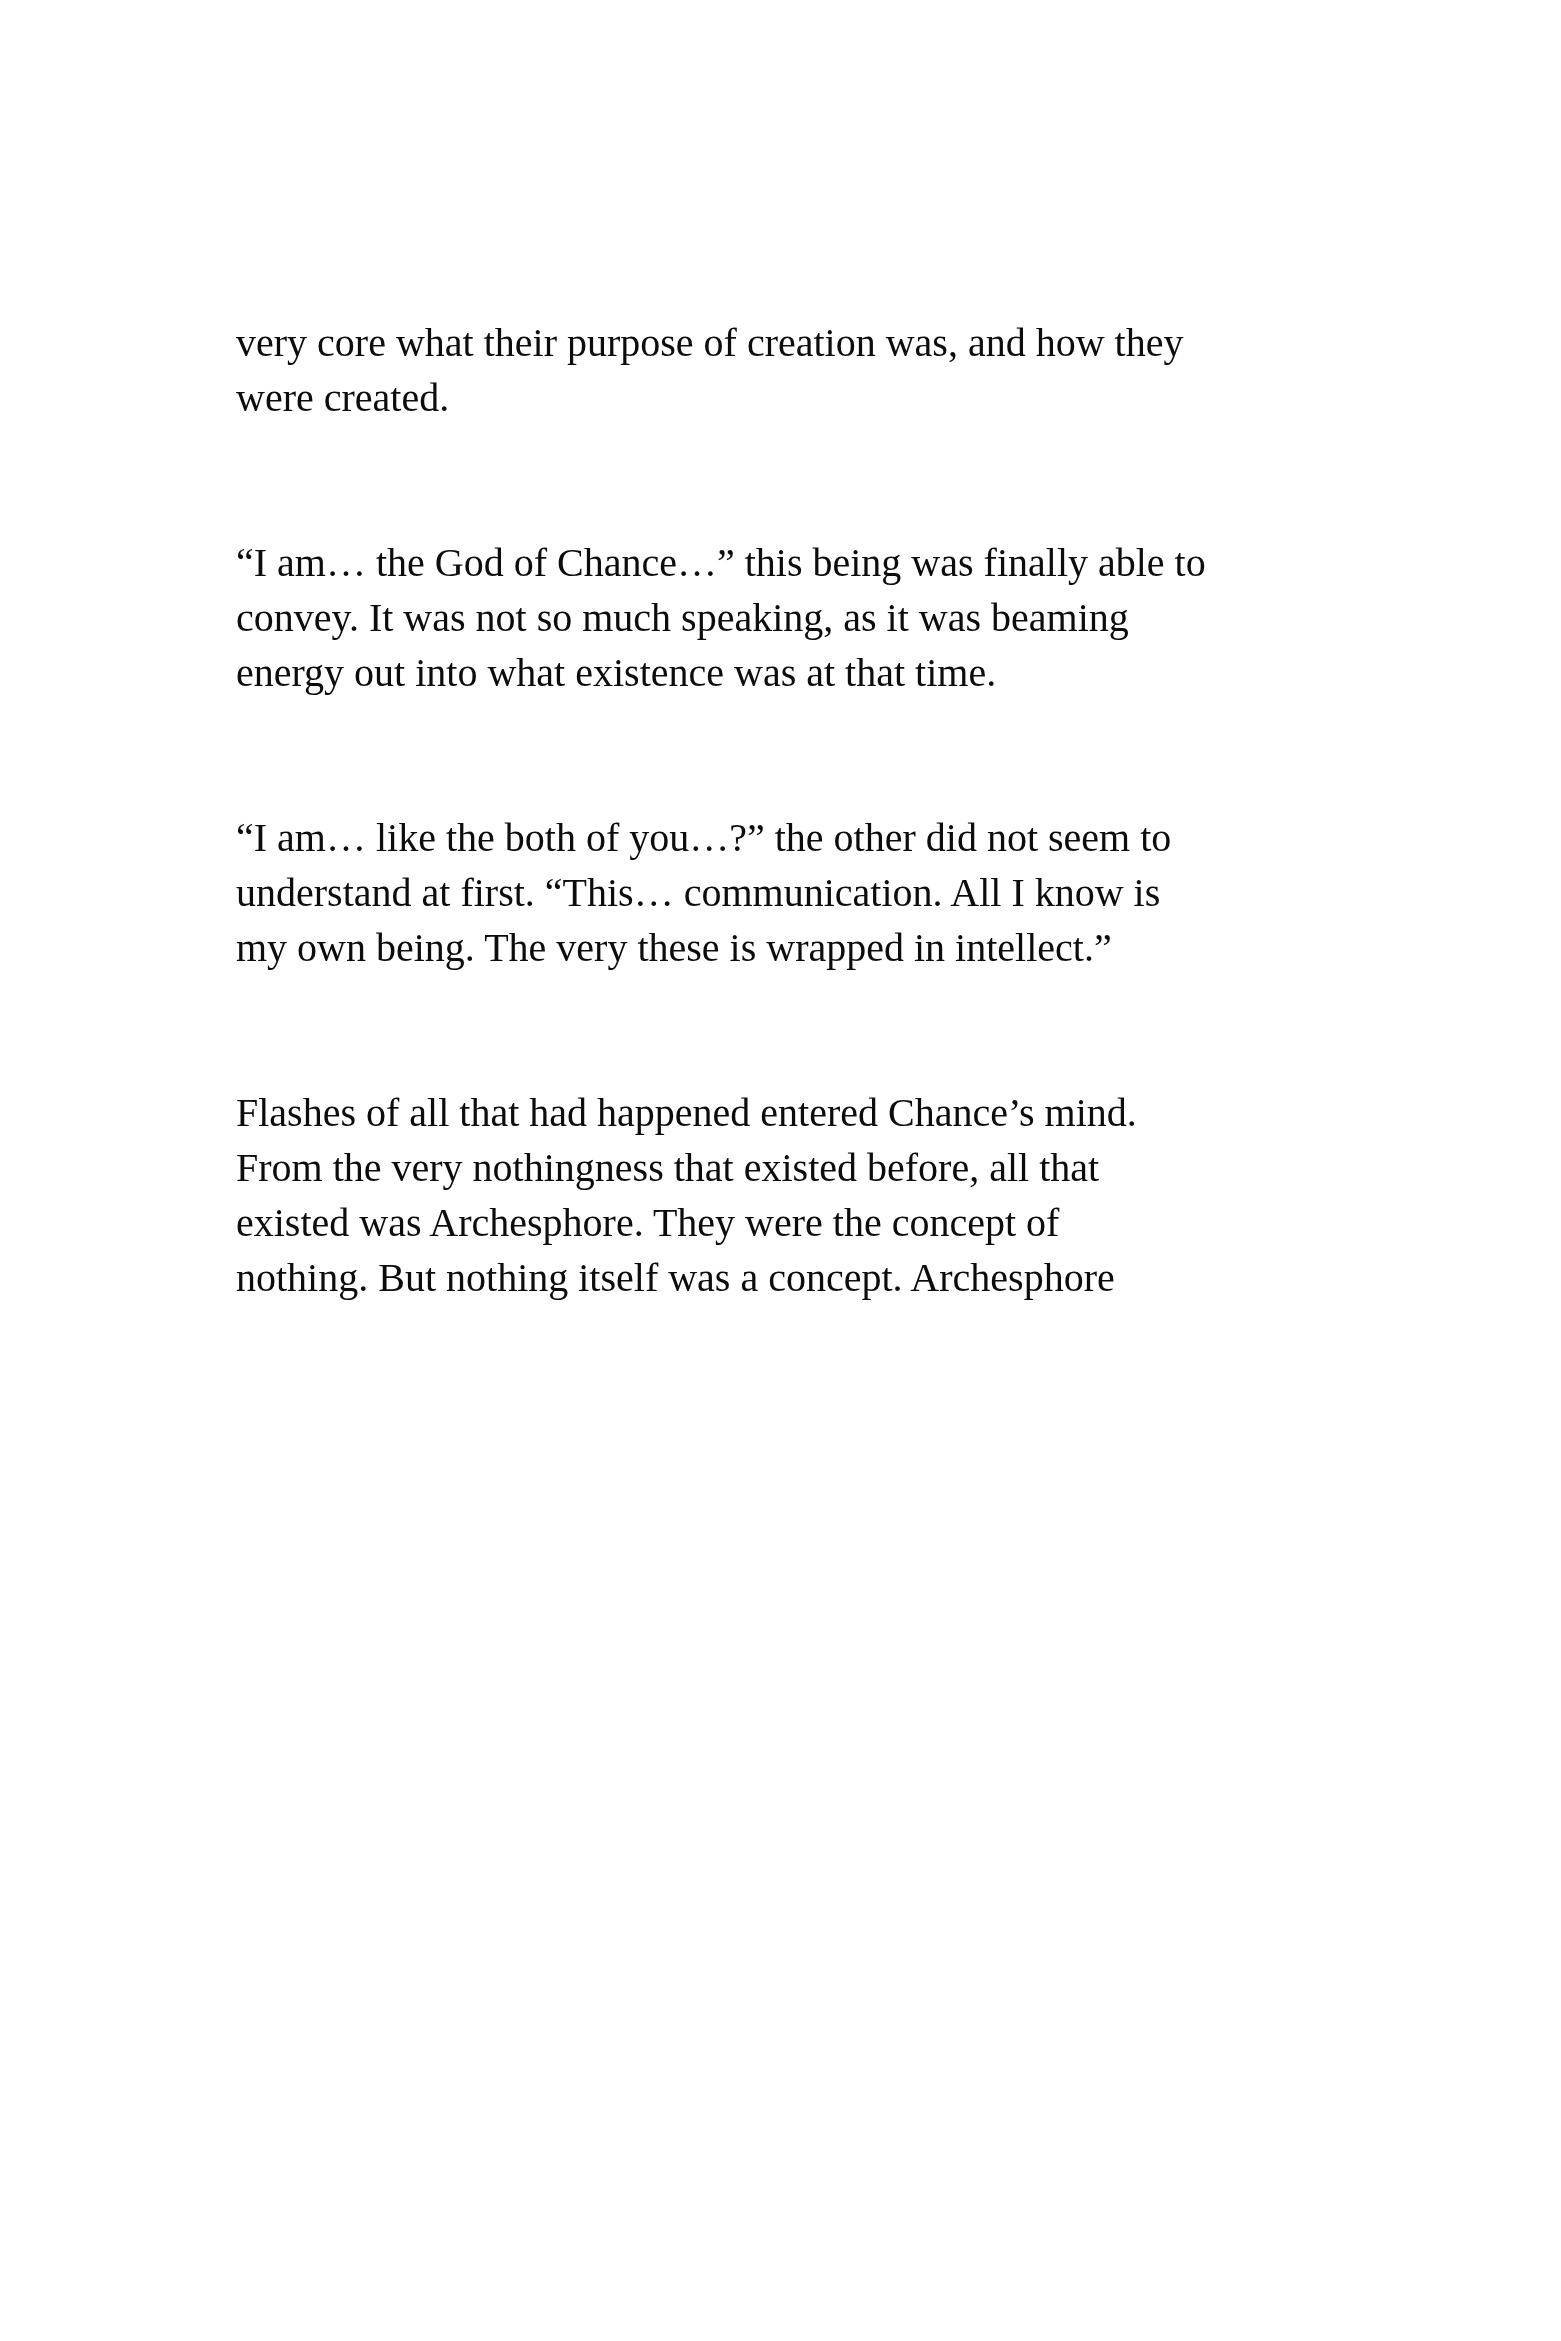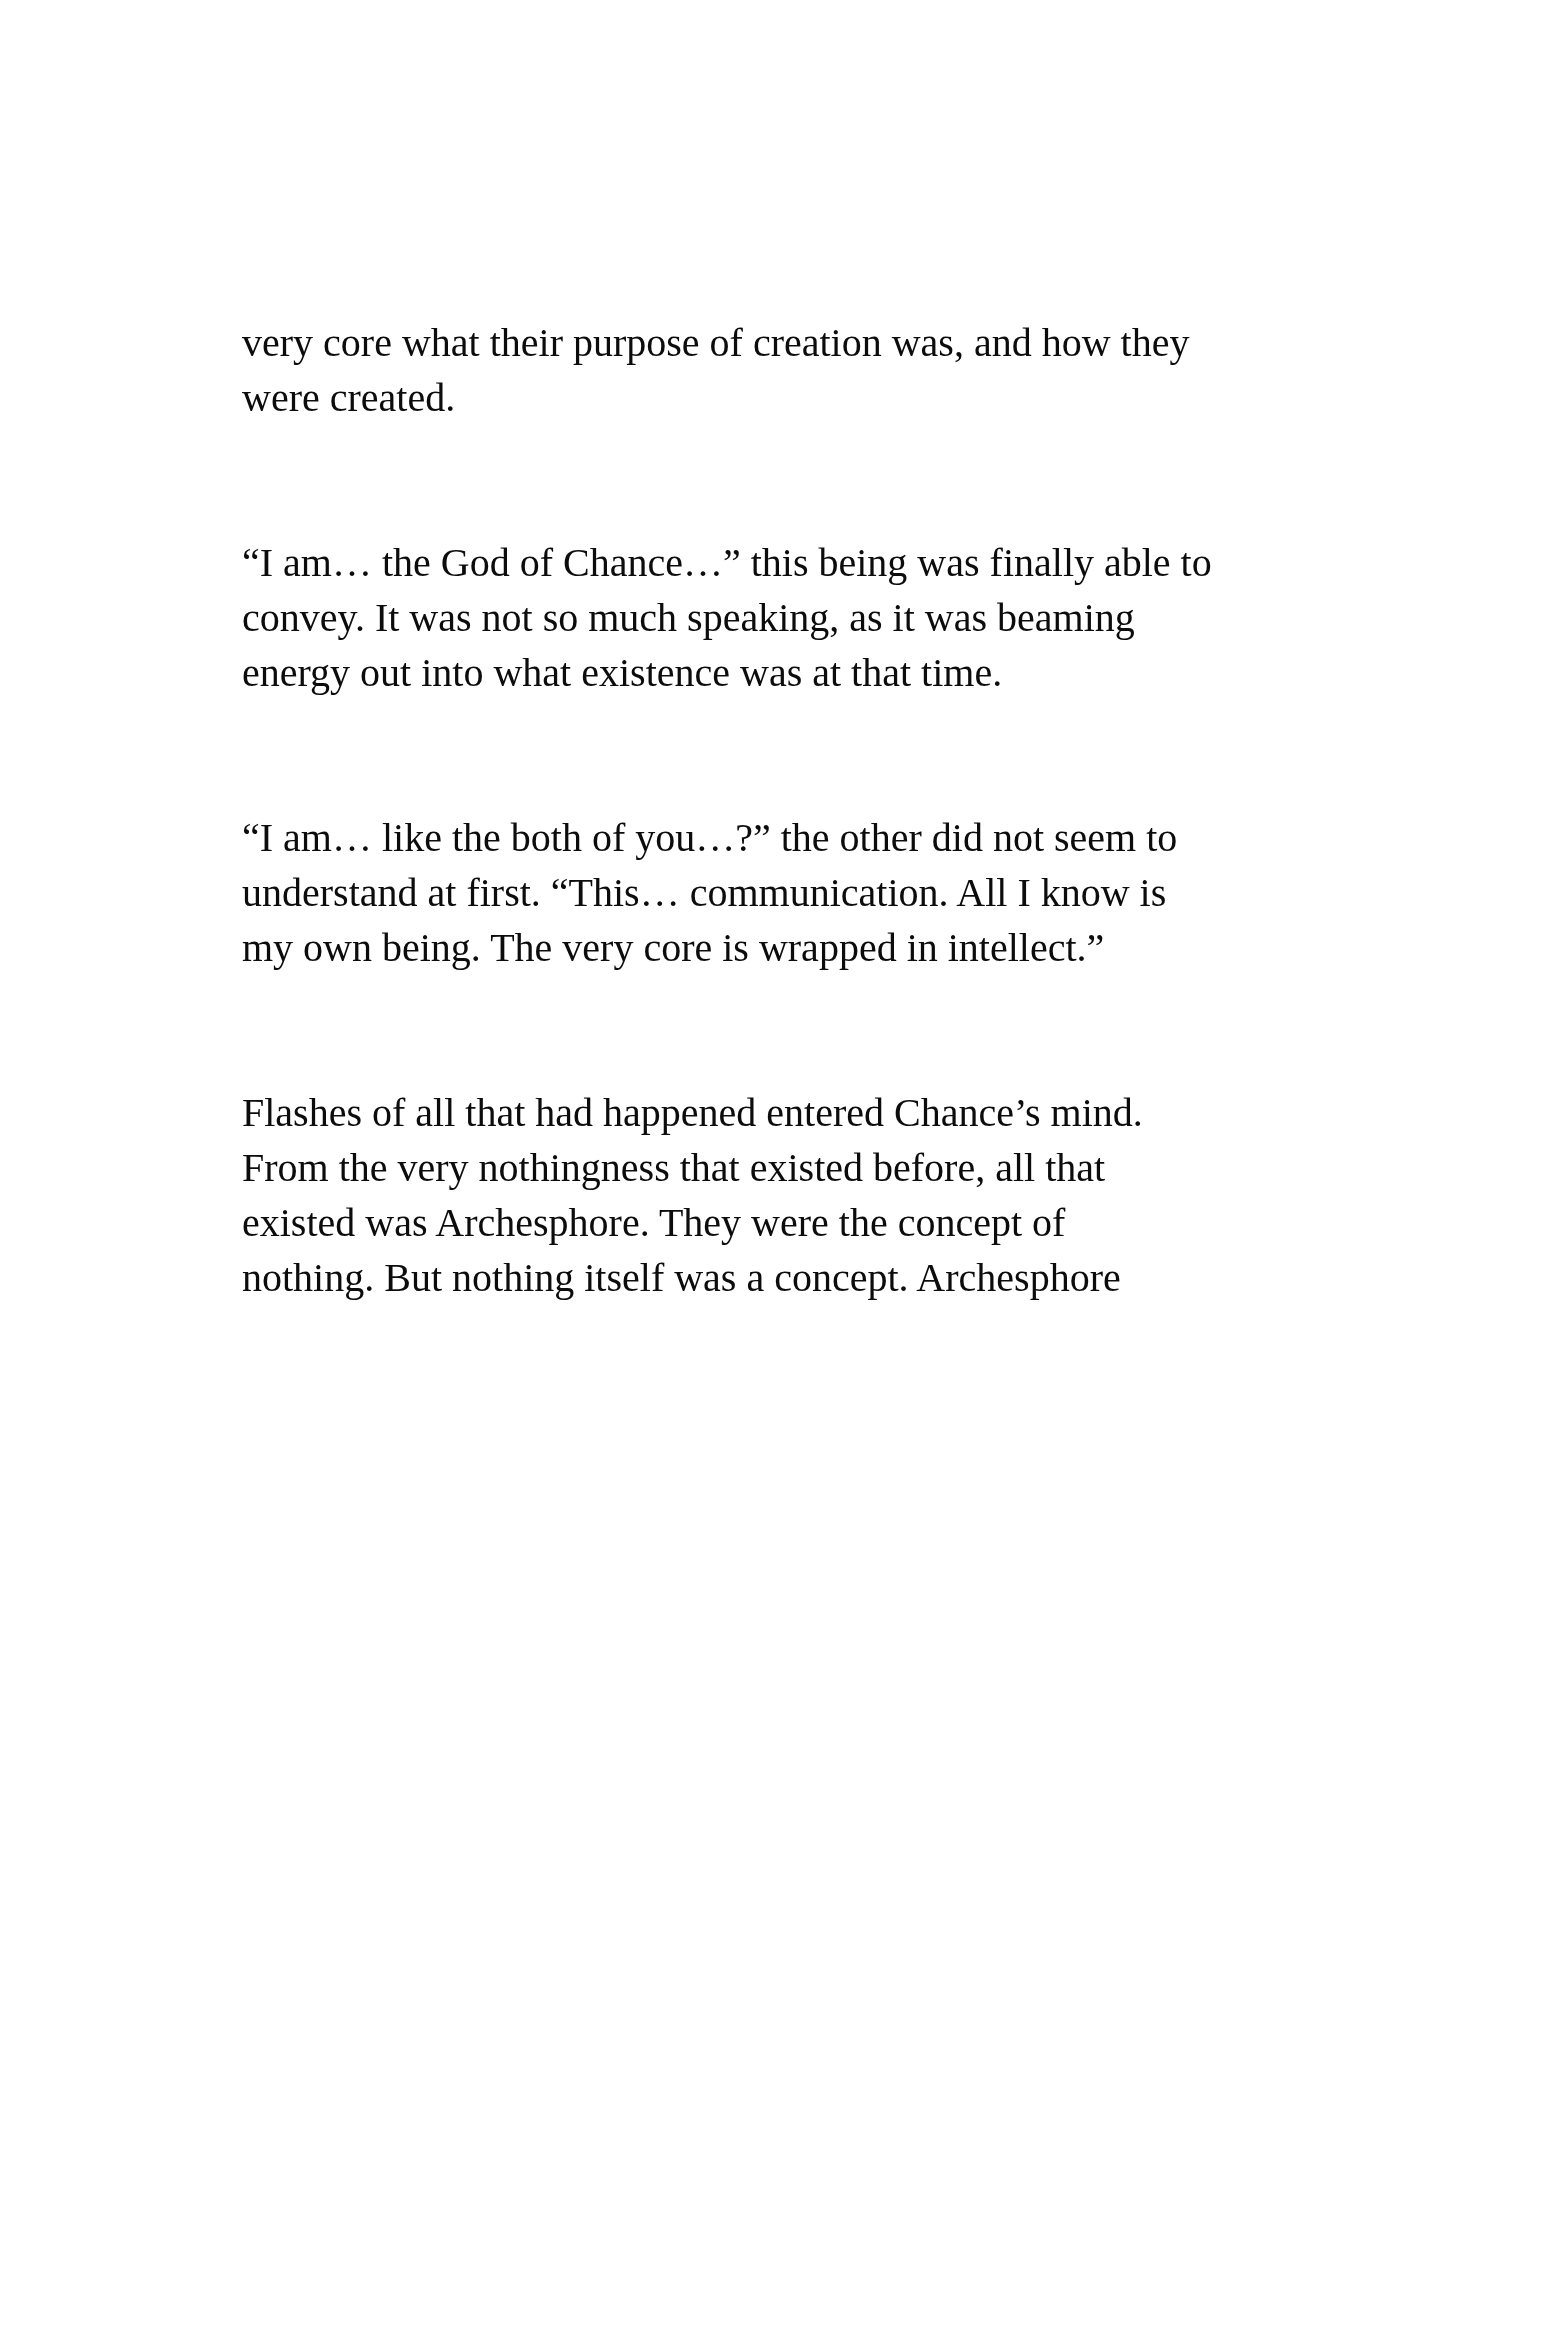--- a/index.html
+++ b/index.html
@@ -24,38 +24,38 @@
     left: 236px;
     top: 260px;
     width: 1214px;
     color: #0c0c0c;
     font-size: 40px;
     line-height: 55px;
     text-align: left;
     white-space: pre-line; 
   }
   .text-block p {
-    margin: 0 0 55px 6px;
+    margin: 0 0 55px 0;
   }
   .emphasis {
     font-weight: 700;
   }
 </style>
 </head>
 <body>
 
 <div class="page">
   <div class="text-block">
     <p>very core what their purpose of creation was, and how they
 were created.</p>
     <p>“I am… the God of Chance…” this being was finally able to
 convey. It was not so much speaking, as it was beaming
 energy out into what existence was at that time.</p>
     <p>“I am… like the both of you…?” the other did not seem to
 understand at first. “This… communication. All I know is
-my own being. The very core is wrapped in intellect.”</p>
+my own being. The very these is wrapped in intellect.”</p>
     <p>Flashes of all that had happened entered Chance’s mind.
 From the very nothingness that existed before, all that
 existed was Archesphore. They were the concept of
 nothing. But nothing itself was a concept. Archesphore</p>
   </div>
 </div>
 
 
 </body></html>

